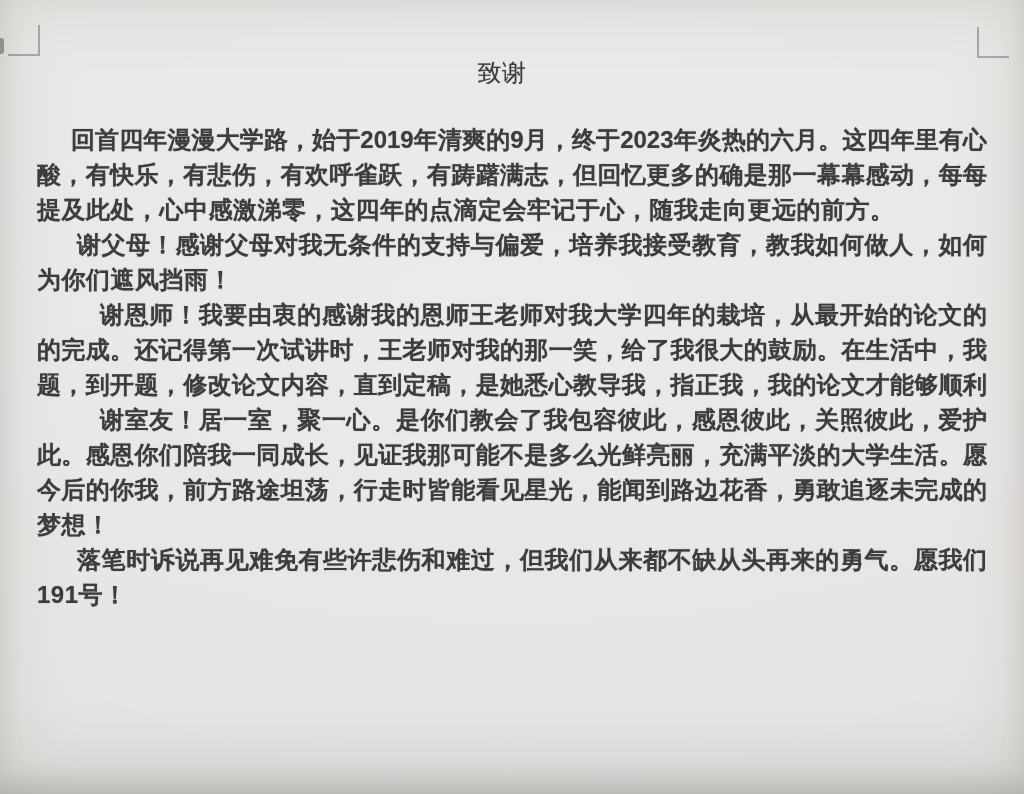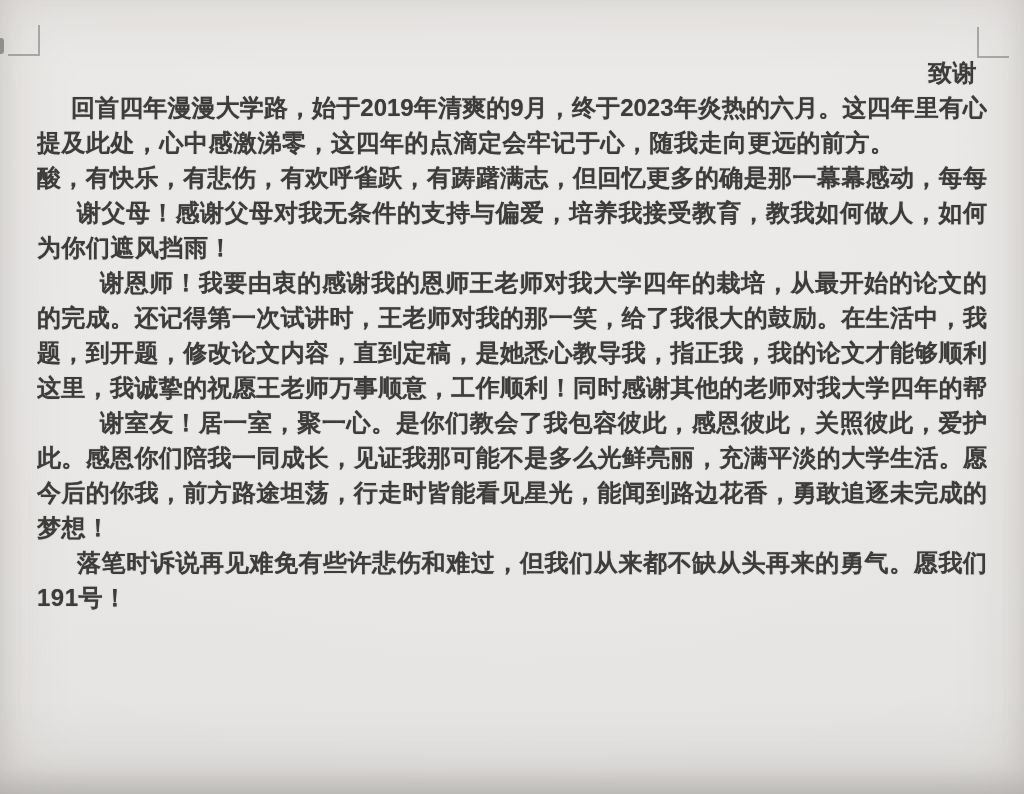--- a/index.html
+++ b/index.html
@@ -60,22 +60,22 @@
     width: 950px;
     font-size: 24px;
     line-height: 35px;
     font-weight: 600;
     color: #3e3c3a;
     text-shadow: 0 0 1px rgba(62,60,58,0.55);
     letter-spacing: 0.5px;
   }
   .title {
     height: 35px;
-    text-align: right;
-    font-weight: 700;
+    text-align: center;
+    font-weight: 400;
     transform: translateX(-10px);
   }
   .line {
     height: 35px;
     overflow: hidden;
   }
   .line.just {
     text-align: justify;
     text-align-last: justify;
     letter-spacing: 0;
@@ -85,29 +85,28 @@
 <body>
 
 <div class="page">
   <div class="corner tl"></div>
   <div class="corner tr"></div>
   <div class="edge-smudge"></div>
 
   <div class="doc">
     <div class="title">致谢</div>
     <div class="body">
-        <div class="line just" style="text-indent: 34px;">回首四年漫漫大学路，始于2019年清爽的9月，终于2023年炎热的六月。这四年里有心</div>
+        <div class="line just" style="text-indent: 34px; margin-top: 32px;">回首四年漫漫大学路，始于2019年清爽的9月，终于2023年炎热的六月。这四年里有心</div>
+        <div class="line just">酸，有快乐，有悲伤，有欢呼雀跃，有踌躇满志，但回忆更多的确是那一幕幕感动，每每</div>
         <div class="line">提及此处，心中感激涕零，这四年的点滴定会牢记于心，随我走向更远的前方。</div>
-        <div class="line just">酸，有快乐，有悲伤，有欢呼雀跃，有踌躇满志，但回忆更多的确是那一幕幕感动，每每</div>
         <div class="line just" style="text-indent: 40px;">谢父母！感谢父母对我无条件的支持与偏爱，培养我接受教育，教我如何做人，如何处</div>
         <div class="line">为你们遮风挡雨！</div>
         <div class="line just" style="text-indent: 63px;">谢恩师！我要由衷的感谢我的恩师王老师对我大学四年的栽培，从最开始的论文的选</div>
         <div class="line just">的完成。还记得第一次试讲时，王老师对我的那一笑，给了我很大的鼓励。在生活中，我</div>
         <div class="line just">题，到开题，修改论文内容，直到定稿，是她悉心教导我，指正我，我的论文才能够顺利</div>
-        <div class="line just">这里，我诚挚的祝愿王老师万事顺意，工作顺利！同时感谢其他的老师对我大学四年的帮</div>
         <div class="line just" style="text-indent: 63px;">谢室友！居一室，聚一心。是你们教会了我包容彼此，感恩彼此，关照彼此，爱护彼</div>
         <div class="line just">此。感恩你们陪我一同成长，见证我那可能不是多么光鲜亮丽，充满平淡的大学生活。愿</div>
         <div class="line just">今后的你我，前方路途坦荡，行走时皆能看见星光，能闻到路边花香，勇敢追逐未完成的</div>
         <div class="line">梦想！</div>
         <div class="line just" style="text-indent: 40px;">落笔时诉说再见难免有些许悲伤和难过，但我们从来都不缺从头再来的勇气。愿我们都</div>
         <div class="line">191号！</div>
       </div>
   </div>
 
   <div class="vignette"></div>

